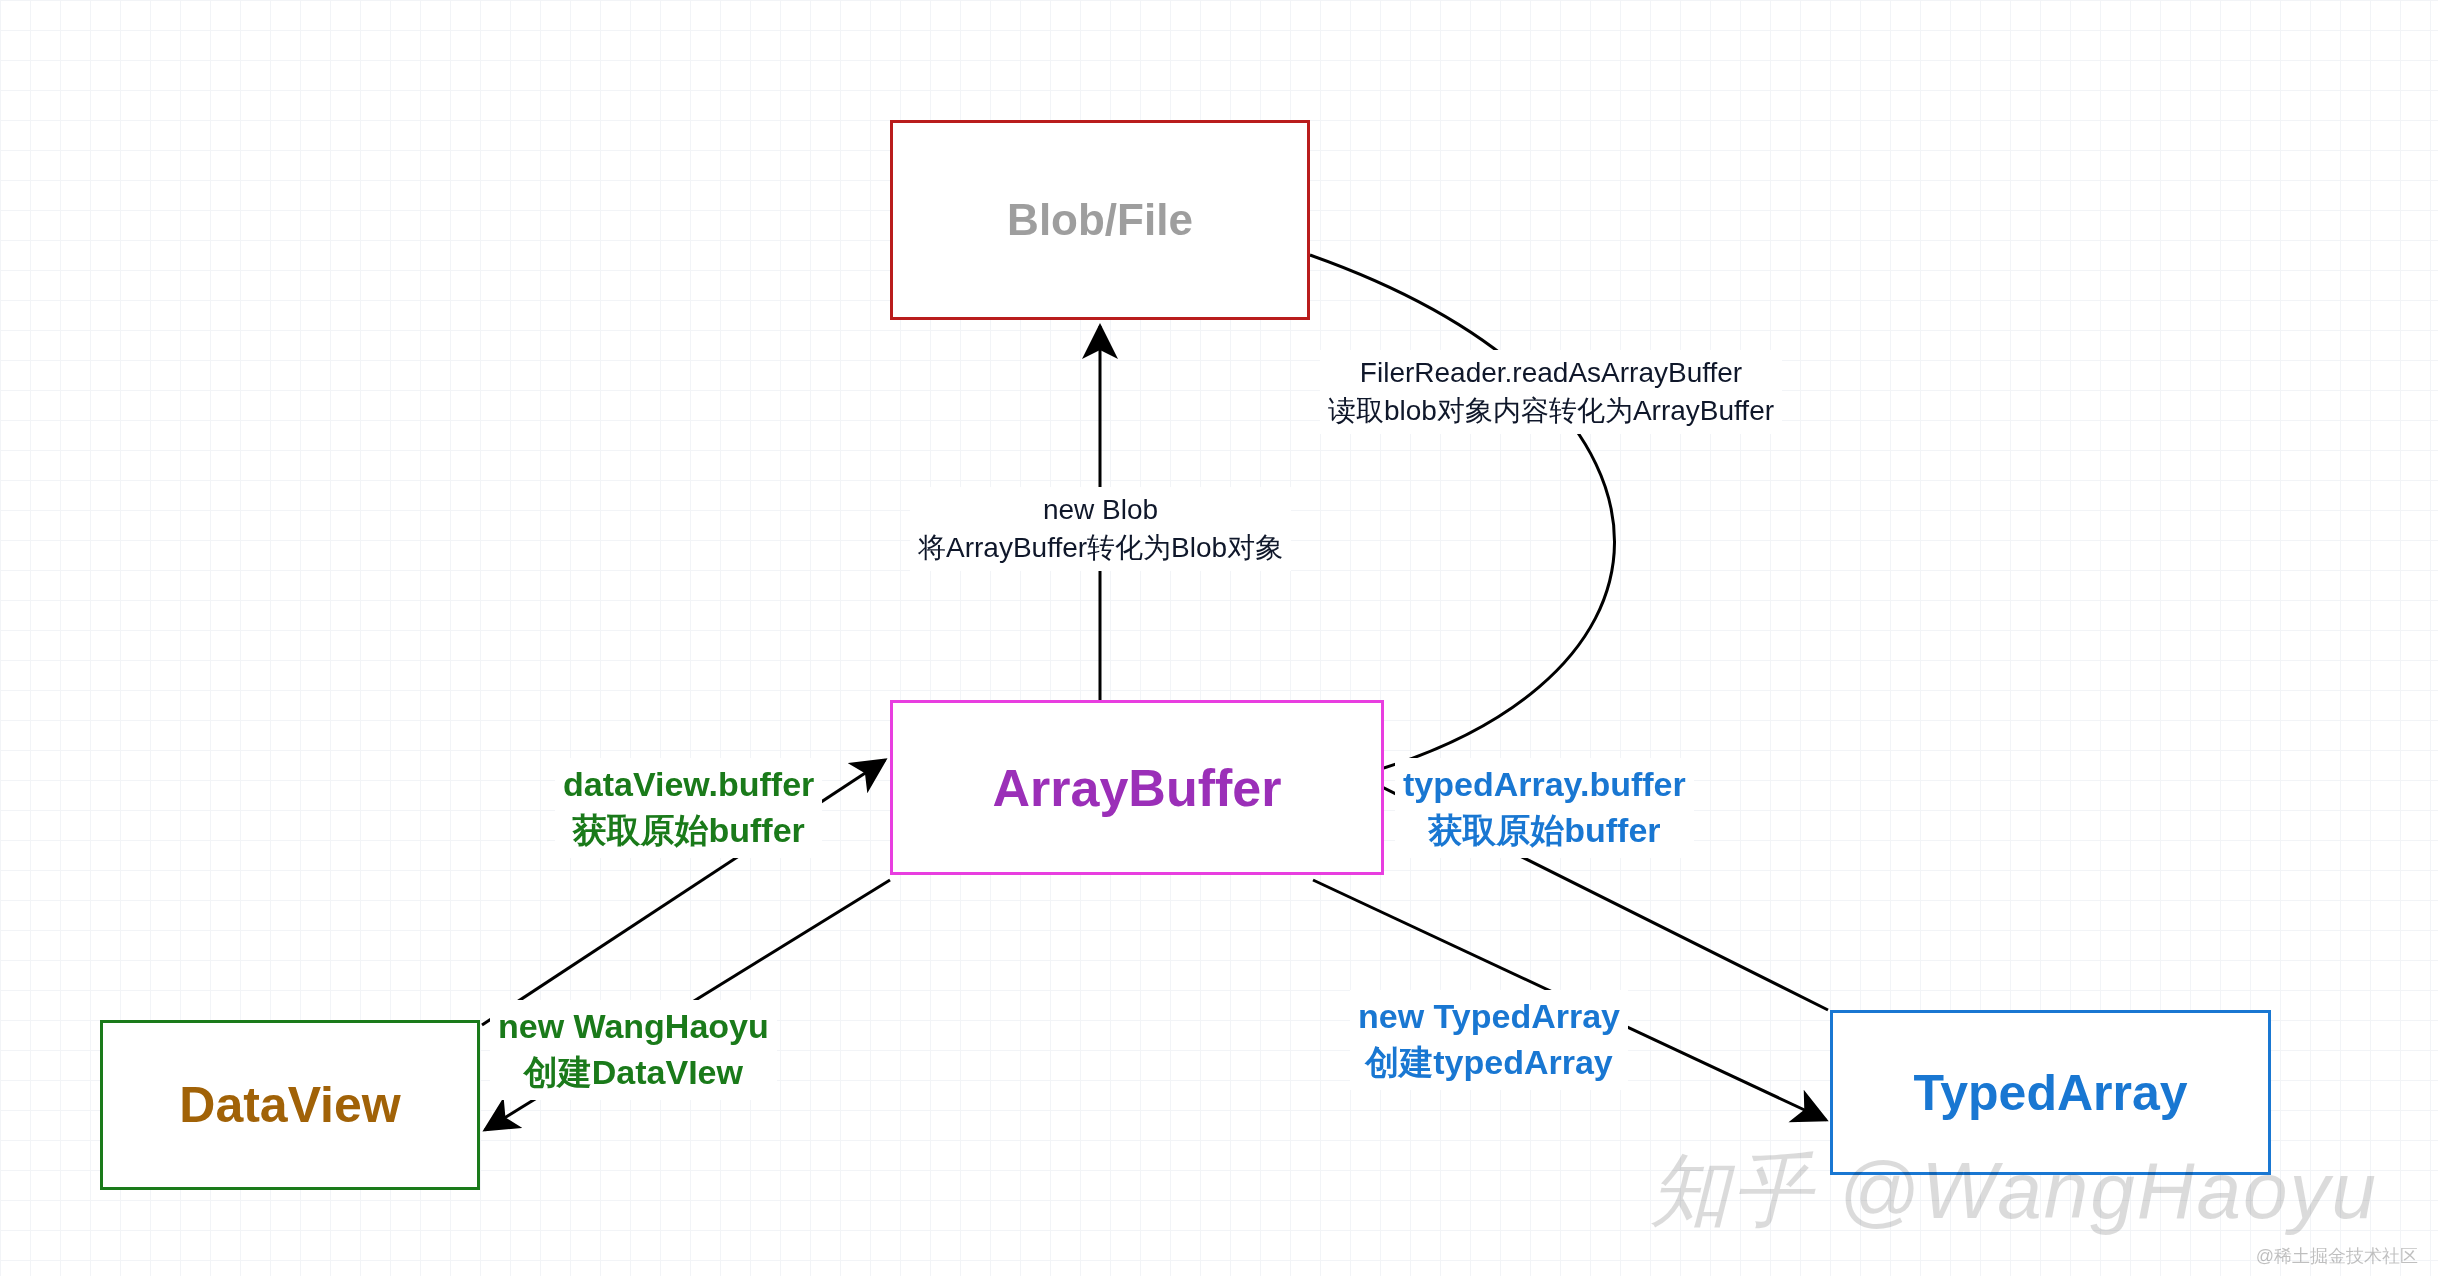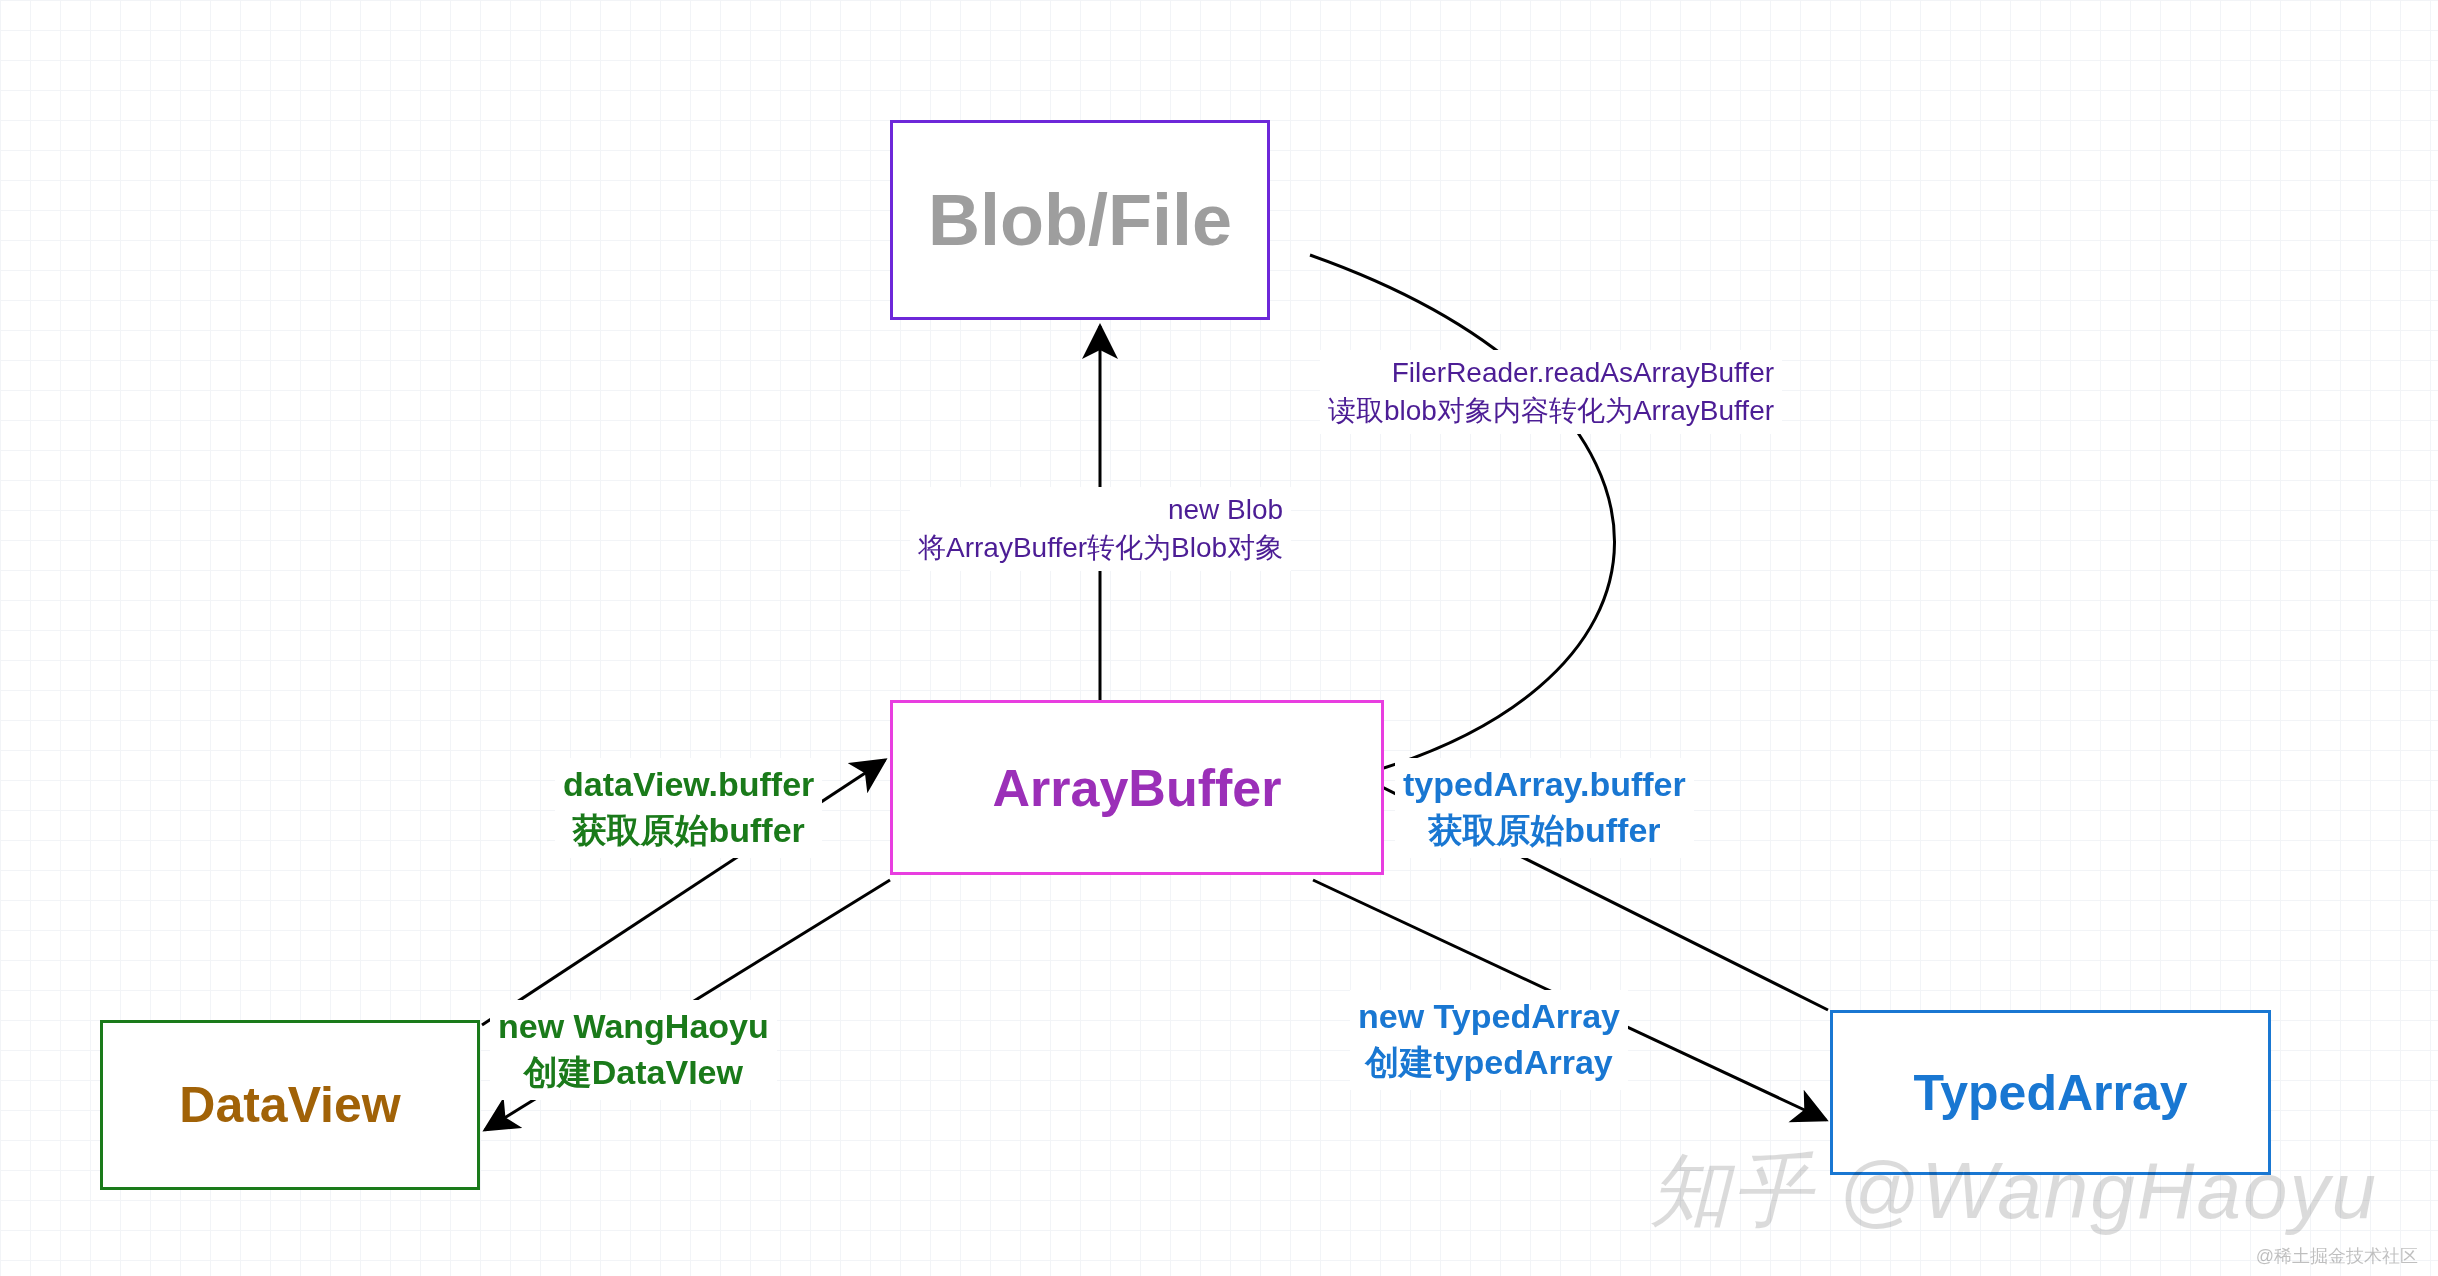--- a/index.html
+++ b/index.html
@@ -19,25 +19,25 @@
       position: absolute;
       display: flex;
       align-items: center;
       justify-content: center;
       font-weight: bold;
       background: #fff;
     }
     #node-blob {
       left: 890px;
       top: 120px;
-      width: 380px;
+      width: 420px;
       height: 200px;
-      border: 3px solid #6d28d9;
+      border: 3px solid #b91c1c;
       color: #9e9e9e;
-      font-size: 72px;
+      font-size: 44px;
     }
     #node-arraybuffer {
       left: 890px;
       top: 700px;
       width: 494px;
       height: 175px;
       border: 3px solid #e83ee0;
       color: #9b2fb8;
       font-size: 52px;
     }
@@ -60,21 +60,21 @@
       font-size: 50px;
     }
     .edge-label {
       position: absolute;
       text-align: center;
       line-height: 1.35;
       background: #fff;
       padding: 4px 8px;
       white-space: nowrap;
     }
-    .lbl-sm { font-size: 28px; color: #4c1d95; text-align: right; }
+    .lbl-sm { font-size: 28px; color: #0f172a; }
     .lbl-green { font-size: 34px; color: #1a7a1a; font-weight: bold; }
     .lbl-blue { font-size: 34px; color: #1977d2; font-weight: bold; }
     svg.arrows {
       position: absolute;
       left: 0; top: 0;
       width: 2438px;
       height: 1276px;
       pointer-events: none;
     }
     .watermark {

